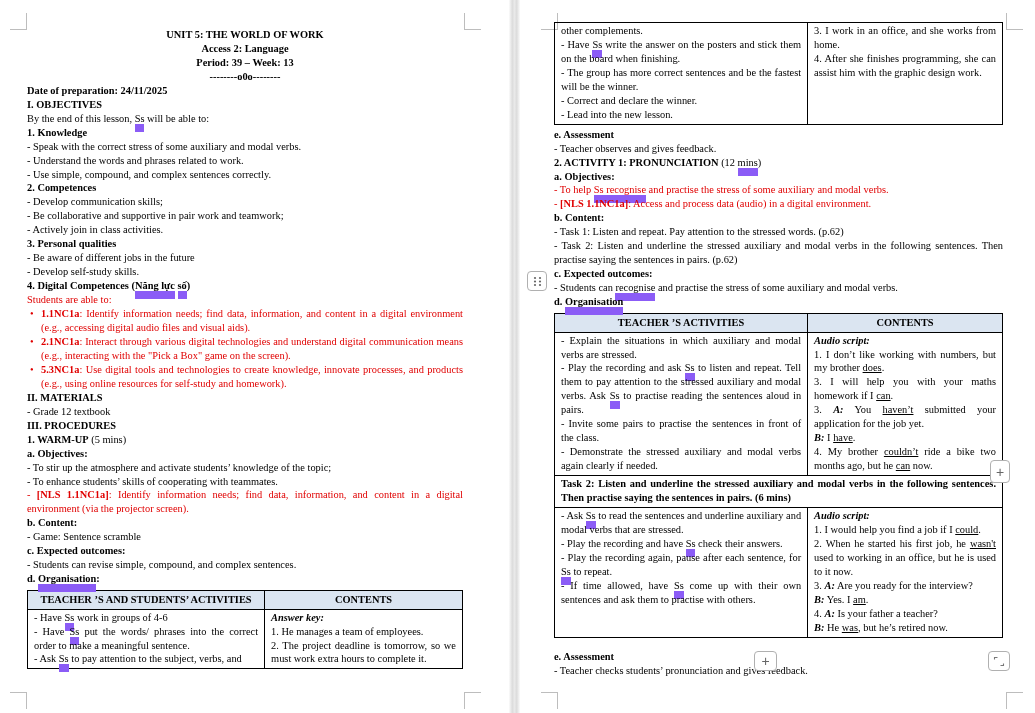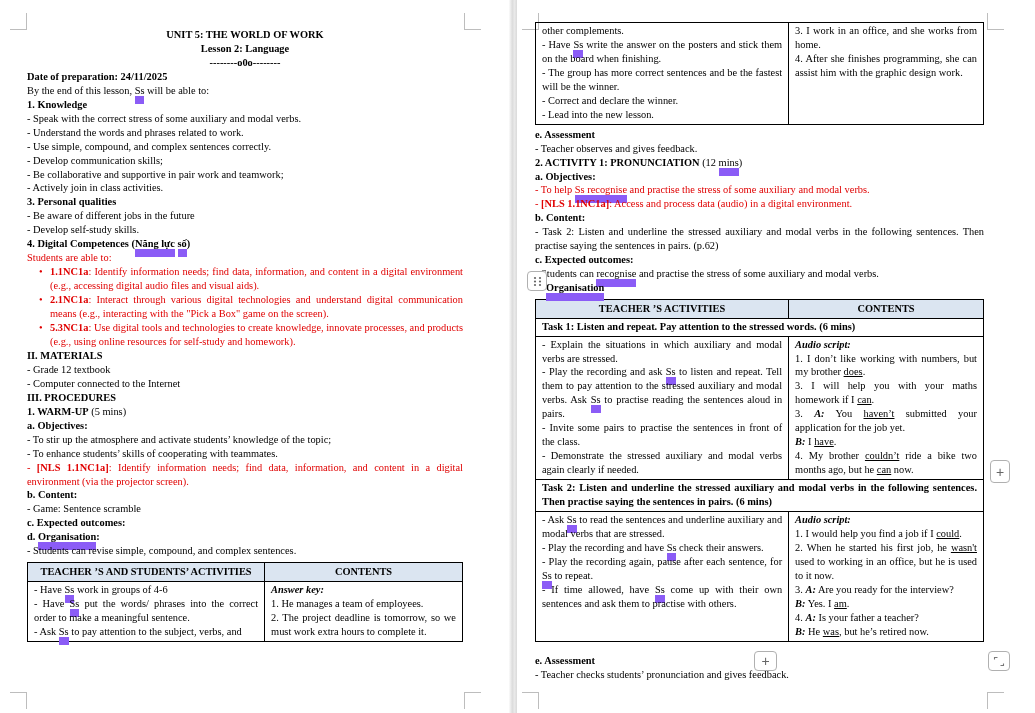--- a/index.html
+++ b/index.html
@@ -2,29 +2,29 @@
 <html><head>
 <meta charset="utf-8">
 <style>
   html,body{margin:0;padding:0;background:#ffffff;}
   body{width:1035px;height:713px;overflow:hidden;
        font-family:"Liberation Serif","DejaVu Serif",serif;
        font-size:10.4px;color:#000;}
   .stage{position:relative;width:1035px;height:713px;background:#fff;overflow:hidden;}
   .page{position:absolute;top:0;height:713px;background:#fff;}
   .page-left{left:0;width:509px;}
-  .page-right{left:517px;width:421px;}
+  .page-right{left:536px;width:421px;}
   .page-gap{position:absolute;left:509px;top:0;width:11px;height:713px;
     background:linear-gradient(90deg,#fbfbfb,#dcdcdc 30%,#e9e9e9 50%,#dcdcdc 70%,#fbfbfb);}
   .content-left{position:absolute;left:27px;top:28px;width:436px;}
   .content-right{position:absolute;left:18px;top:22px;width:449px;}
 
   .para{line-height:13.95px;text-align:justify;}
   .para.center{text-align:center;}
-  .para.bullet{margin-left:23px;position:relative;}
+  .para.bullet{margin-left:14px;position:relative;}
   .para.bullet::before{content:"\2022";position:absolute;left:-11px;color:#e00000;}
   .b{font-weight:bold;}
   .i{font-style:italic;}
   .red{color:#e00000;}
   .u{text-decoration:underline;}
   .sp{border-bottom:8px solid #8b5cf6;}
 
   table.doc-table{border-collapse:collapse;width:100%;table-layout:fixed;margin-top:4px;}
   table.doc-table td,table.doc-table th{border:1px solid #000;vertical-align:top;padding:1px 6px 2px 6px;}
   table.doc-table th{background:#dbe5f1;text-align:center;font-weight:bold;padding:2px 3px;line-height:13.5px;}
@@ -54,55 +54,57 @@
 
   <div class="page page-left">
     <div class="cm tl" style="left:10px;top:13px;"></div>
     <div class="cm tr" style="left:464px;top:13px;"></div>
     <div class="cm bl" style="left:10px;top:692px;"></div>
     <div class="cm br" style="left:464px;top:692px;"></div>
 
     <div class="content-left">
       <div>
           <div class="para center"><span class="b">UNIT 5:  THE WORLD OF WORK</span></div>
-          <div class="para center"><span class="b">Lesson 2: Language</span></div>
+          <div class="para center"><span class="b">Access 2: Language</span></div>
+          <div class="para center"><span class="b">Period: 39 – Week: 13</span></div>
           <div class="para center"><span class="b">--------o0o--------</span></div>
         </div>
       <div>
           <div class="para"><span class="b">Date of preparation: 24/11/2025</span></div>
+          <div class="para"><span class="b">I. OBJECTIVES</span></div>
           <div class="para"><span>By the end of this lesson, </span><span class="sp">Ss</span><span> will be able to:</span></div>
           <div class="para"><span class="b">1. Knowledge</span></div>
           <div class="para"><span>- Speak with the correct stress of some auxiliary and modal verbs.</span></div>
           <div class="para"><span>- Understand the words and phrases related to work.</span></div>
           <div class="para"><span>- Use simple, compound, and complex sentences correctly.</span></div>
+          <div class="para"><span class="b">2. Competences</span></div>
           <div class="para"><span>- Develop communication skills;</span></div>
           <div class="para"><span>- Be collaborative and supportive in pair work and teamwork;</span></div>
           <div class="para"><span>- Actively join in class activities.</span></div>
           <div class="para"><span class="b">3. Personal qualities</span></div>
           <div class="para"><span>- Be aware of different jobs in the future</span></div>
           <div class="para"><span>- Develop self-study skills.</span></div>
           <div class="para"><span class="b">4. Digital Competences (</span><span class="b sp">Năng lực</span><span class="b"> </span><span class="b sp">số</span><span class="b">)</span></div>
           <div class="para"><span class="red">Students are able to:</span></div>
           <div class="para bullet"><span class="b red">1.1NC1a</span><span class="red">: Identify information needs; find data, information, and content in a digital environment (e.g., accessing digital audio files and visual aids).</span></div>
           <div class="para bullet"><span class="b red">2.1NC1a</span><span class="red">: Interact through various digital technologies and understand digital communication means (e.g., interacting with the "Pick a Box" game on the screen).</span></div>
           <div class="para bullet"><span class="b red">5.3NC1a</span><span class="red">: Use digital tools and technologies to create knowledge, innovate processes, and products (e.g., using online resources for self-study and homework).</span></div>
           <div class="para"><span class="b">II. MATERIALS</span></div>
           <div class="para"><span>- Grade 12 textbook</span></div>
-          <div class="para"><span>- Computer connected to the Internet</span></div>
           <div class="para"><span class="b">III. PROCEDURES</span></div>
           <div class="para"><span class="b">1. WARM-UP</span><span> (5 mins)</span></div>
           <div class="para"><span class="b">a. Objectives:</span></div>
           <div class="para"><span>- To stir up the atmosphere and activate students’ knowledge of the topic;</span></div>
           <div class="para"><span>- To enhance students’ skills of cooperating with teammates.</span></div>
           <div class="para"><span class="red">- </span><span class="b red">[NLS 1.1NC1a]</span><span class="red">: Identify information needs; find data, information, and content in a digital environment (via the projector screen).</span></div>
           <div class="para"><span class="b">b. Content:</span></div>
           <div class="para"><span>- Game: Sentence scramble</span></div>
           <div class="para"><span class="b">c. Expected outcomes:</span></div>
+          <div class="para"><span>- Students can revise simple, compound, and complex sentences.</span></div>
           <div class="para"><span class="b">d. </span><span class="b sp">Organisation</span><span class="b">:</span></div>
-          <div class="para"><span>- Students can revise simple, compound, and complex sentences.</span></div>
         </div>
 
       <table class="doc-table">
         <colgroup>
             <col style="width:54.5%">
             <col style="width:45.5%">
           </colgroup>
         <thead>
           <tr>
             <th>TEACHER ’S AND STUDENTS’ ACTIVITIES</th>
@@ -167,45 +169,39 @@
       </table>
 
       <div class="flow-gap">
           <div class="para"><span class="b">e. Assessment</span></div>
           <div class="para"><span>- Teacher observes and gives feedback.</span></div>
           <div class="para"><span class="b">2. ACTIVITY 1: PRONUNCIATION</span><span> (12 </span><span class="sp">mins</span><span>)</span></div>
           <div class="para"><span class="b">a. Objectives:</span></div>
           <div class="para"><span class="red">- To help </span><span class="red sp">Ss recognise</span><span class="red"> and practise the stress of some auxiliary and modal verbs.</span></div>
           <div class="para"><span class="red">- </span><span class="b red">[NLS 1.1NC1a]</span><span class="red">: Access and process data (audio) in a digital environment.</span></div>
           <div class="para"><span class="b">b. Content:</span></div>
+          <div class="para"><span>- Task 1: Listen and repeat. Pay attention to the stressed words. (p.62)</span></div>
           <div class="para"><span>- Task 2: Listen and underline the stressed auxiliary and modal verbs in the following sentences. Then practise saying the sentences in pairs. (p.62)</span></div>
           <div class="para"><span class="b">c. Expected outcomes:</span></div>
           <div class="para"><span>- Students can </span><span class="sp">recognise</span><span> and practise the stress of some auxiliary and modal verbs.</span></div>
           <div class="para"><span class="b">d. </span><span class="b sp">Organisation</span></div>
         </div>
 
       <table class="doc-table">
         <colgroup>
             <col style="width:56.5%">
             <col style="width:43.5%">
           </colgroup>
         <thead>
           <tr>
             <th>TEACHER ’S ACTIVITIES</th>
             <th>CONTENTS</th>
           </tr>
         </thead>
         <tbody>
-          <tr>
-            <td class="taskcell" colspan="2">
-                <div>
-                  <div class="para"><span class="b">Task 1: Listen and repeat. Pay attention to the stressed words. (6 mins)</span></div>
-                </div>
-              </td>
-          </tr>
           <tr>
             <td>
                 <div>
                   <div class="para"><span>- Explain the situations in which auxiliary and modal verbs are stressed.</span></div>
                   <div class="para"><span>- Play the recording and ask </span><span class="sp">Ss</span><span> to listen and repeat. Tell them to pay attention to the stressed auxiliary and modal verbs. Ask </span><span class="sp">Ss</span><span> to practise reading the sentences aloud in pairs.</span></div>
                   <div class="para"><span>- Invite some pairs to practise the sentences in front of the class.</span></div>
                   <div class="para"><span>- Demonstrate the stressed auxiliary and modal verbs again clearly if needed.</span></div>
                 </div>
               </td>
             <td>

